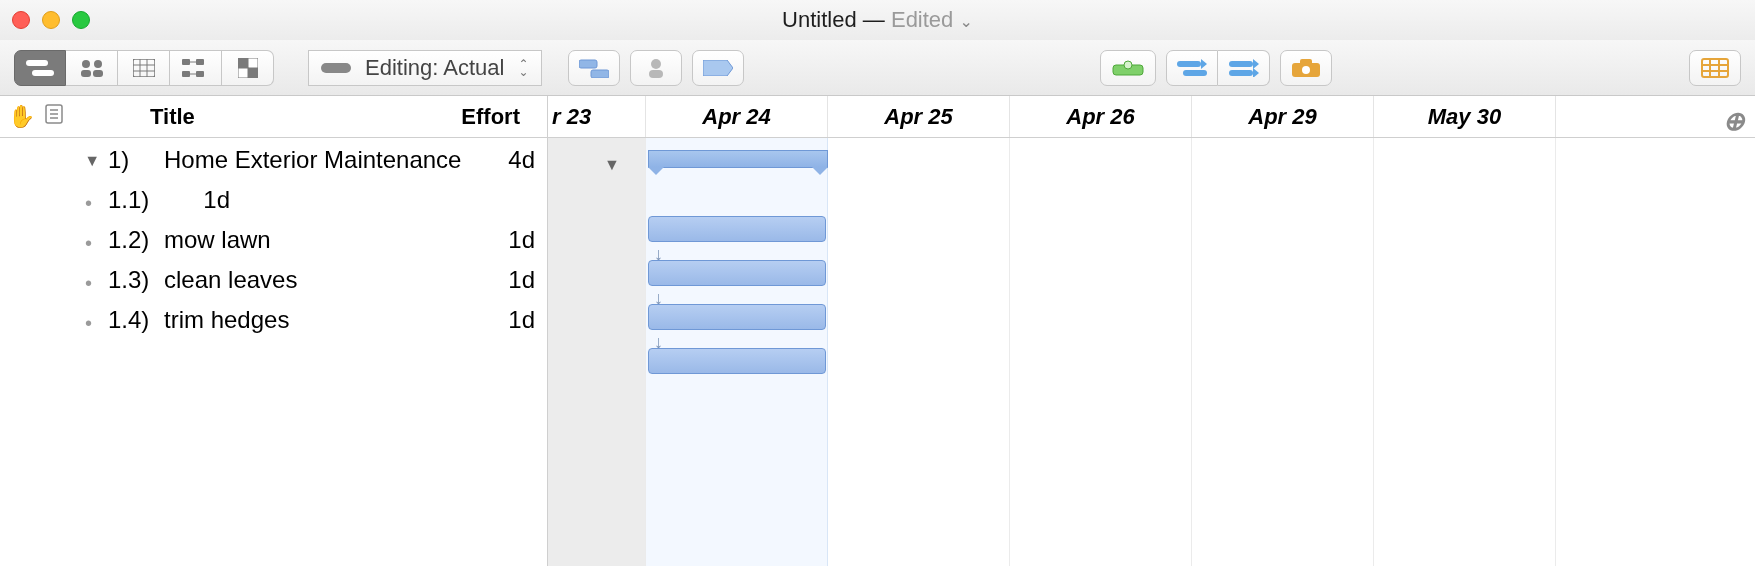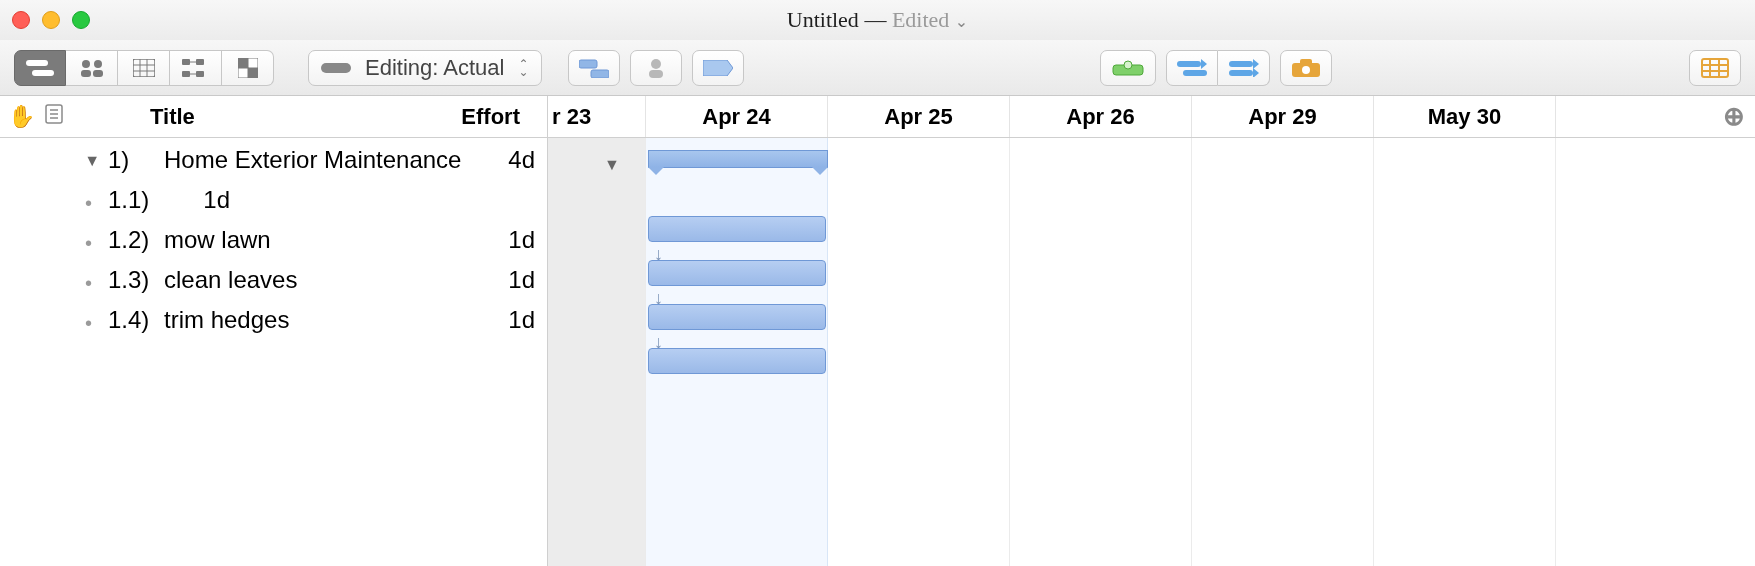--- a/index.html
+++ b/index.html
@@ -12,21 +12,20 @@
     height: 566px;
     overflow: hidden;
   }
   .titlebar {
     height: 40px;
     background: linear-gradient(#f7f7f7, #ececec);
     display: flex;
     align-items: center;
     padding: 0 12px;
     position: relative;
-    font-family: Liberation Serif, serif;
   }
   .traffic-lights { display: flex; gap: 12px; }
   .tl { width: 18px; height: 18px; border-radius: 50%; }
   .tl-red { background: #ff5f57; border: 1px solid #e33e32; }
   .tl-yellow { background: #ffbd2e; border: 1px solid #e09e1a; }
   .tl-green { background: #28c940; border: 1px solid #17a82e; }
   .win-title {
     position: absolute; left: 0; right: 0; text-align: center;
     font-size: 22px; color: #1e1e1e;
     pointer-events: none;
@@ -58,21 +57,21 @@
   .btn-group .tbtn:last-child { border-top-right-radius: 7px; border-bottom-right-radius:7px; }
   .tbtn.single { border-radius: 7px; }
   .tbtn.active {
     background: #7b7b7b;
     border-color: #6a6a6a;
     color: #fff;
   }
   .editing-btn {
     height: 36px;
     border: 1px solid #c7c7c7;
-    border-radius: 7px;
+    border-radius: 0;
     background: linear-gradient(#ffffff, #f3f3f3);
     display: flex; align-items: center;
     padding: 0 12px; gap: 14px;
     color: #444;
     font-size: 22px;
   }
   .editing-btn .icon-dash { width: 30px; height: 10px; background:#888; border-radius:5px; }
   .stepper { display:flex; flex-direction:column; line-height:8px; color:#777; font-size:12px; }
   .spacer { flex: 1; }
   svg { display:block; }
@@ -90,22 +89,23 @@
     border-right: 1px solid #cfcfcf;
     position: relative;
   }
   .lph-icons { display:flex; gap:10px; padding-left:8px; color:#8a8a8a; }
   .lph-title { position:absolute; left:150px; }
   .lph-effort { position:absolute; right:27px;margin-left:28px; }
 
   .timeline-head {
     flex: 1;
     display: flex;
-    align-items: center;
+    align-items: flex-end;
     position: relative;
+    font-style: italic;
   }
   .date-cell {
     border-right: 1px solid #e4e4e4;
     display:flex; align-items:center; justify-content:center;
     height:100%;
     font-weight:700;
   }
   .zoom-btn {
     width: 42px; display:flex; align-items:center; justify-content:center;
     color:#8a8a8a; font-size:26px;

